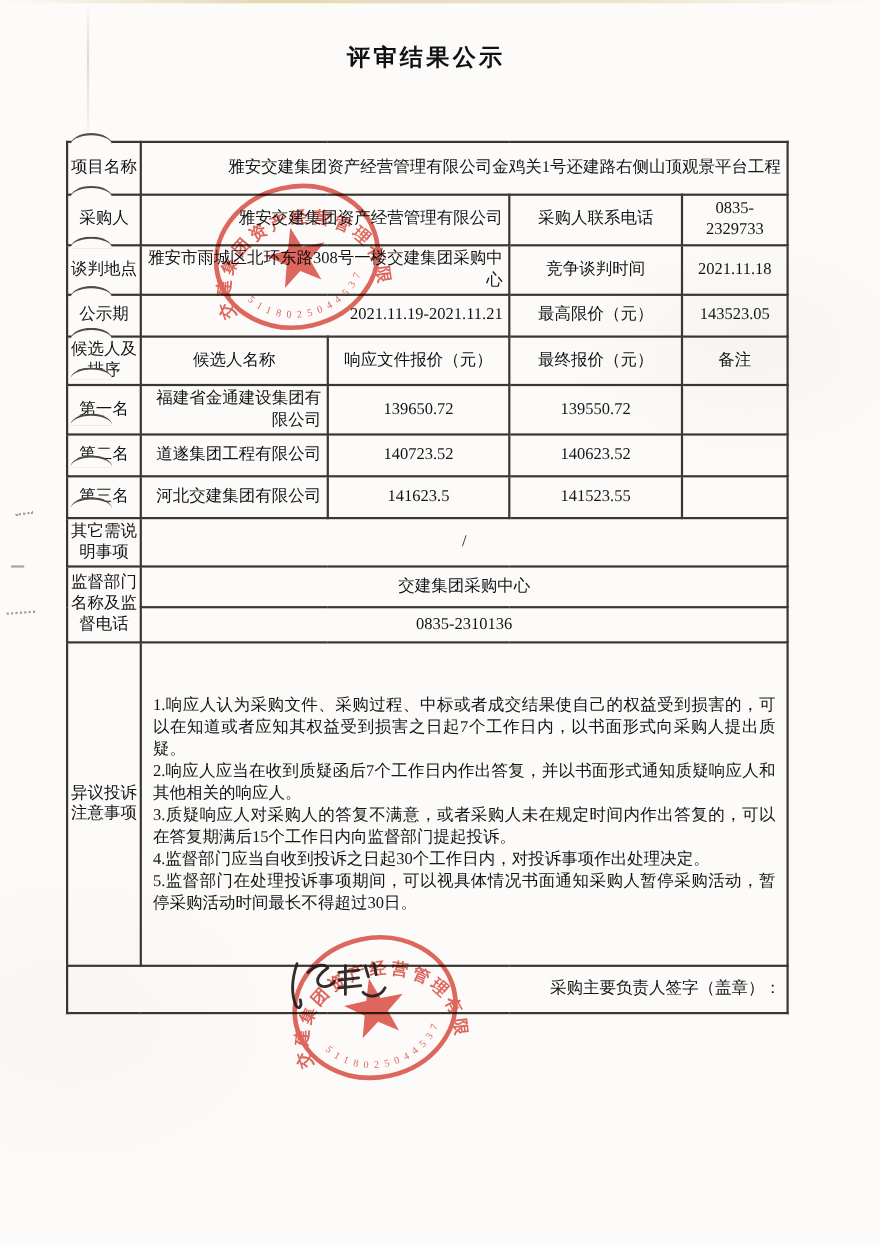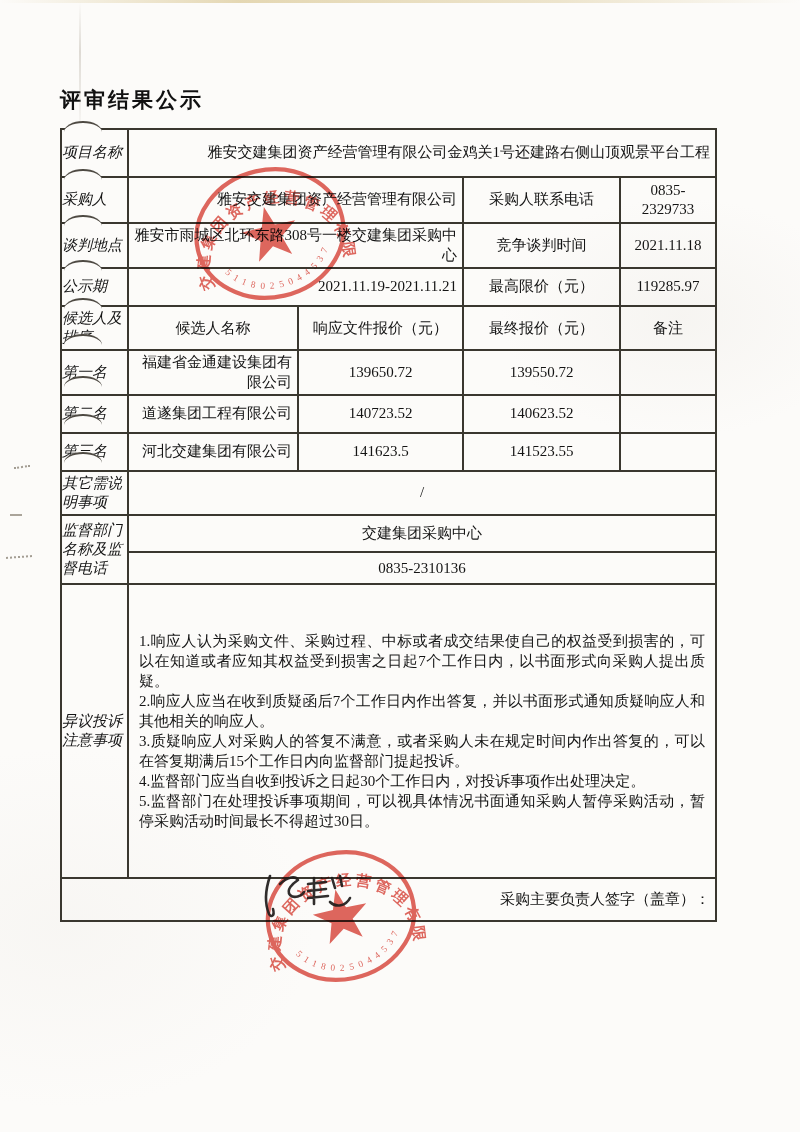--- a/index.html
+++ b/index.html
@@ -6,32 +6,32 @@
   .page{
     position:relative;width:800px;height:1132px;overflow:hidden;
     background:
       radial-gradient(ellipse 300px 200px at 85% 28%, rgba(226,222,214,.22), transparent 60%),
       radial-gradient(ellipse 420px 300px at 8% 82%, rgba(228,224,217,.18), transparent 60%),
       #fcfbf9;
     font-family:"Liberation Serif","DejaVu Serif",serif;
     color:#161616;
   }
   .doc-title{
-    margin:0 0 0 60px;width:655px;padding-top:86px;height:28px;
-    font-size:21px;font-weight:bold;letter-spacing:3px;text-align:left;color:#111;
+    margin:0 0 0 60px;width:655px;padding-top:38px;height:28px;
+    font-size:21px;font-weight:bold;letter-spacing:3px;text-align:center;color:#111;
   }
   table.doc-table{
     position:absolute;left:60px;top:128px;width:655px;
     border-collapse:collapse;table-layout:fixed;
   }
   td{
     border:2px solid #3a372f;padding:2px 5px;font-size:15px;line-height:1.28;
     vertical-align:middle;overflow:hidden;color:#141414;
   }
-  .lbl{padding:2px 0;font-style:italic;}
+  .lbl{text-align:center;padding:2px 0;}
   .c{text-align:center;}
   .l{text-align:right;}
   .obj-cell{padding:4px 10px;margin-left:24px;}
   .obj-cell p{margin:0;text-align:justify;line-height:20px;font-size:15px;}
   .sign-cell{padding-left:5px;margin-top:27px;}
   
   .stamp{position:absolute;mix-blend-mode:multiply;opacity:.82;}
   .stamp svg{width:100%;height:100%;overflow:visible;}
   #stamp-top{left:185px;top:157px;width:170px;height:153px;transform:rotate(-13deg);}
   #stamp-bottom{left:256px;top:840px;width:170px;height:152px;transform:rotate(-12deg);}
@@ -89,21 +89,21 @@
       <td class="lbl">谈判地点</td>
       <td colspan="2" class="l">雅安市雨城区北环东路308号一楼交建集团采购中心</td>
       <td class="c">竞争谈判时间</td>
       <td class="c">2021.11.18</td>
     </tr>
 
     <tr style="height:38px">
       <td class="lbl">公示期</td>
       <td colspan="2" class="l">2021.11.19-2021.11.21</td>
       <td class="c">最高限价（元）</td>
-      <td class="c">119285.97</td>
+      <td class="c">143523.05</td>
     </tr>
 
     <tr style="height:36px">
       <td class="lbl">候选人及排序</td>
       <td class="c">候选人名称</td>
       <td class="c">响应文件报价（元）</td>
       <td class="c">最终报价（元）</td>
       <td class="c">备注</td>
     </tr>
 

